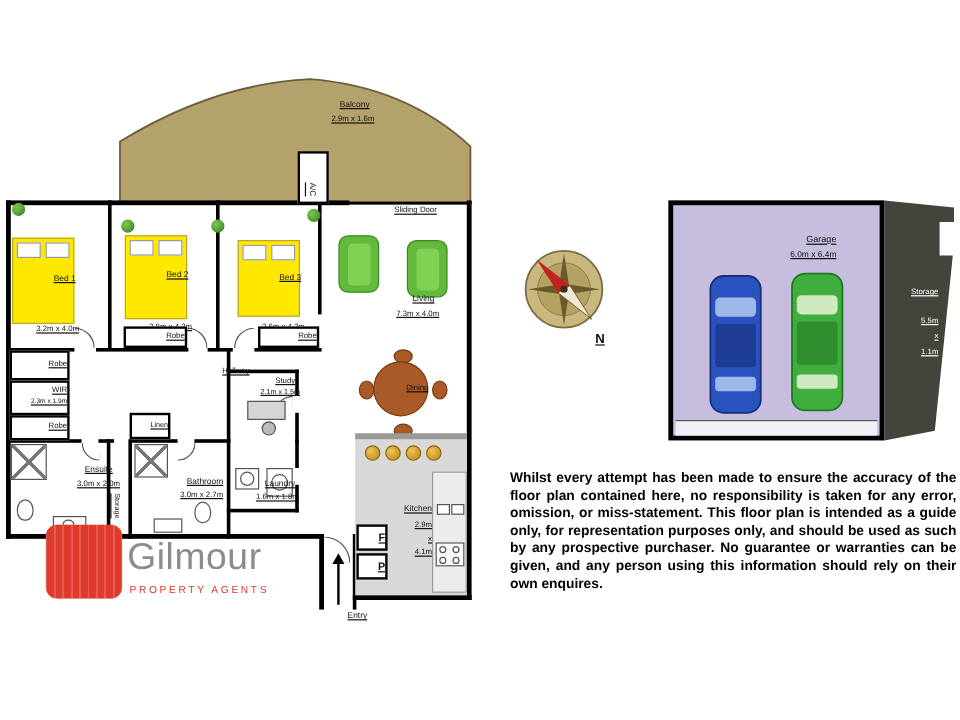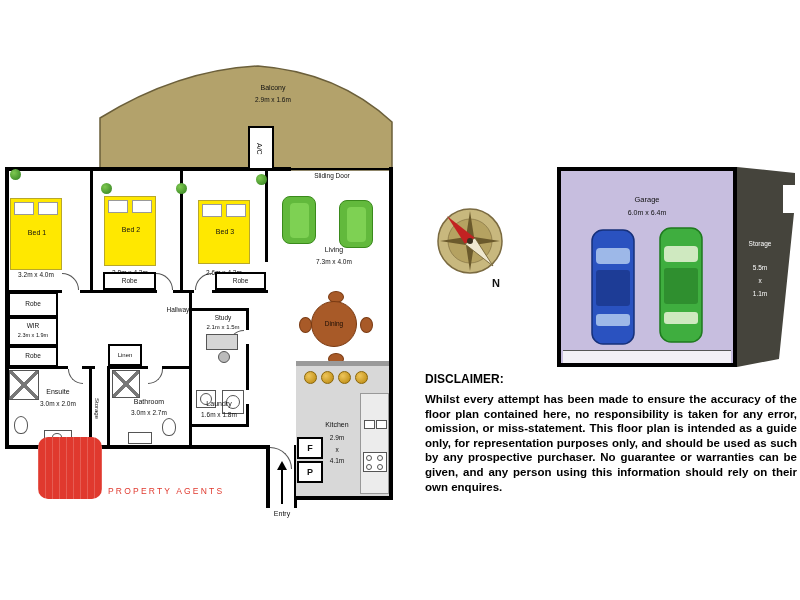--- a/index.html
+++ b/index.html
@@ -1,20 +1,20 @@
 <!DOCTYPE html>
 <html><head>
 <meta charset="utf-8">
 <style>
   html,body{margin:0;padding:0;background:#fff;}
   .canvas{position:relative;width:800px;height:600px;background:#ffffff;overflow:hidden;
           font-family:"Liberation Sans",sans-serif;}
   .abs{position:absolute;}
   .wall{position:absolute;background:#000;}
-  .lbl{position:absolute;text-align:center;color:#111;line-height:1.15;white-space:nowrap;}
+  .lbl{position:absolute;text-align:right;color:#111;line-height:1.15;white-space:nowrap;text-decoration:underline;}
   .s55{font-size:5.5px}.s6{font-size:6px}.s65{font-size:6.5px}.s7{font-size:7px}.s75{font-size:7.5px}.s9{font-size:9px;font-weight:bold}
   .box{position:absolute;border:2px solid #000;background:#fff;box-sizing:border-box;}
   .fixture{position:absolute;background:#fff;border:1.3px solid #555;box-sizing:border-box;}
   .circle{border-radius:50%;}
   .xcross{background-image:
       linear-gradient(45deg, transparent 46%, #777 46%, #777 54%, transparent 54%),
       linear-gradient(135deg, transparent 46%, #777 46%, #777 54%, transparent 54%);}
   .arc{position:absolute;box-sizing:border-box;background:transparent;border:1.3px solid #555;}
   .arc-a{border-left:none;border-bottom:none;border-radius:0 100% 0 0;}
   .arc-b{border-right:none;border-bottom:none;border-radius:100% 0 0 0;}
@@ -239,18 +239,18 @@
   <svg class="abs" style="left:733px;top:163px;width:64px;height:208px" viewBox="0 0 64 208">
     <polygon points="4,4 62,10 62,22 50,22 50,50 61,50 46,196 4,204" fill="#45443c"></polygon>
   </svg>
   <div class="lbl s65" style="left:738px;top:240px;width:44px;color:#fff">Storage</div>
   <div class="lbl s65" style="left:738px;top:264px;width:44px;color:#fff">5.5m</div>
   <div class="lbl s65" style="left:738px;top:277px;width:44px;color:#fff">x</div>
   <div class="lbl s65" style="left:738px;top:290px;width:44px;color:#fff">1.1m</div>
 
   <div class="abs" style="left:38px;top:437px;width:64px;height:62px;background:#e0392e;border-radius:10px;
               background-image:repeating-linear-gradient(90deg, rgba(255,255,255,0.18) 0 1.5px, rgba(0,0,0,0) 1.5px 7px)"></div>
+  <div class="abs" style="left:106px;top:446px;font-size:31px;color:#8c8c8c;letter-spacing:0.5px">Gilmour</div>
   <div class="abs" style="left:108px;top:486px;font-size:8.5px;color:#e0392e;letter-spacing:2.2px">PROPERTY AGENTS</div>
 
-  <div class="disc" style="left:425px;top:372px;width:372px;font-size:12px">DISCLAIMER:</div>
   <div class="disc" style="left:425px;top:392px;width:372px;font-size:11.5px;line-height:14.6px;text-align:justify;white-space:normal">Whilst every attempt has been made to ensure the accuracy of the floor plan contained here, no responsibility is taken for any error, omission, or miss-statement. This floor plan is intended as a guide only, for representation purposes only, and should be used as such by any prospective purchaser. No guarantee or warranties can be given, and any person using this information should rely on their own enquires.</div>
 
 </div>
 
 </body></html>

